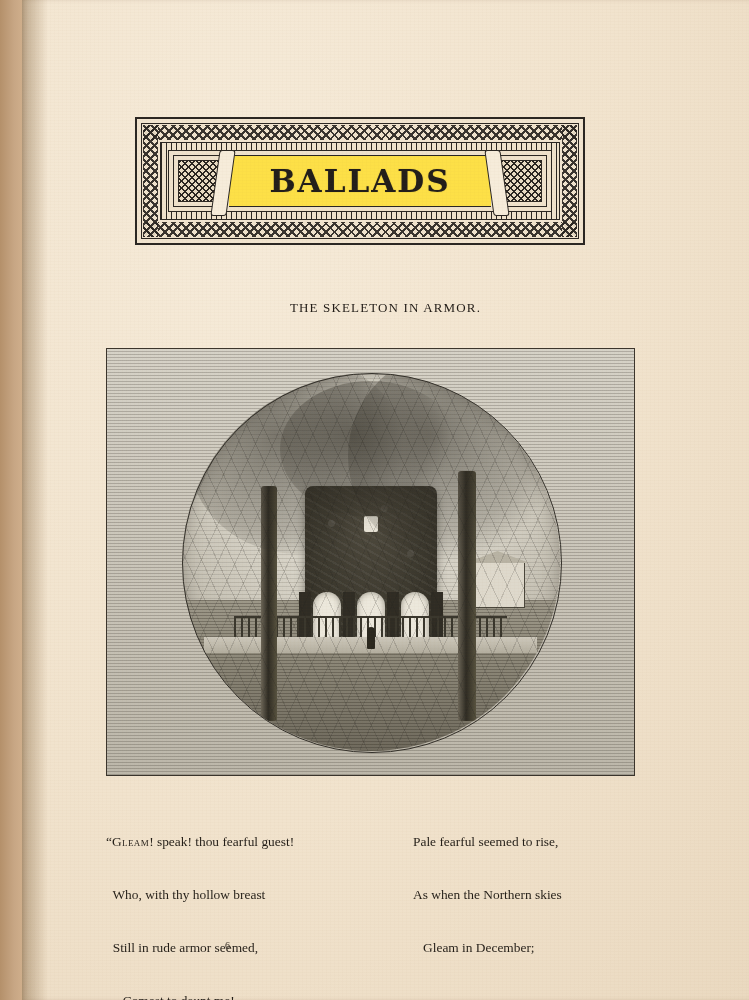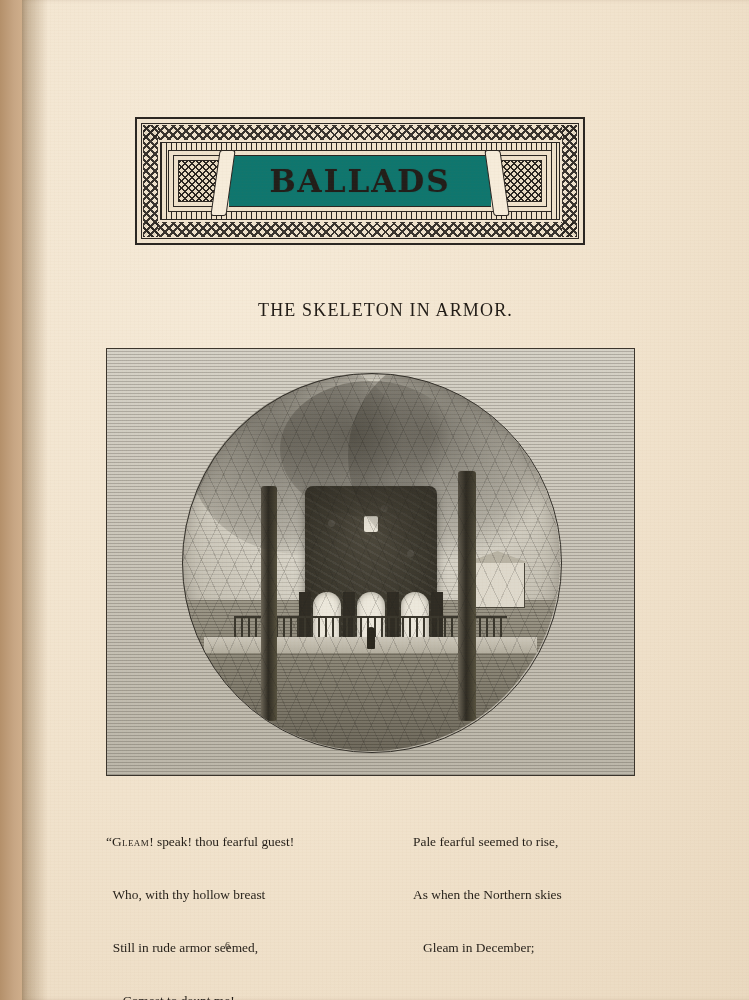--- a/index.html
+++ b/index.html
@@ -126,21 +126,21 @@
   }
   .rosette.tl { left: 36px; top: 36px; }
   .rosette.tr { right: 36px; top: 36px; }
   
   .scroll {
     position: absolute;
     left: 92px;
     right: 92px;
     top: 36px;
     height: 52px;
-    background: #0f766e;
+    background: #fde047;
     border-top: 1.5px solid #2a2622;
     border-bottom: 1.5px solid #2a2622;
     box-sizing: border-box;
   }
   .scroll:before, .scroll:after {
     content: "";
     position: absolute;
     top: -6px;
     width: 14px;
     height: 64px;
@@ -164,21 +164,21 @@
     text-shadow: 0 0 1px rgba(34,30,26,.4);
   }
 
   
   #poem-title {
     position: absolute;
     left: 0; right: 0;
     top: 300px;
     text-align: center;
     font-family: "Liberation Serif", serif;
-    font-size: 18px;
+    font-size: 13px;
     letter-spacing: 1.15px;
     color: #211c17;
     font-variant: small-caps;
   }
 
   
   #plate {
     position: absolute;
     left: 84px;
     top: 348px;

